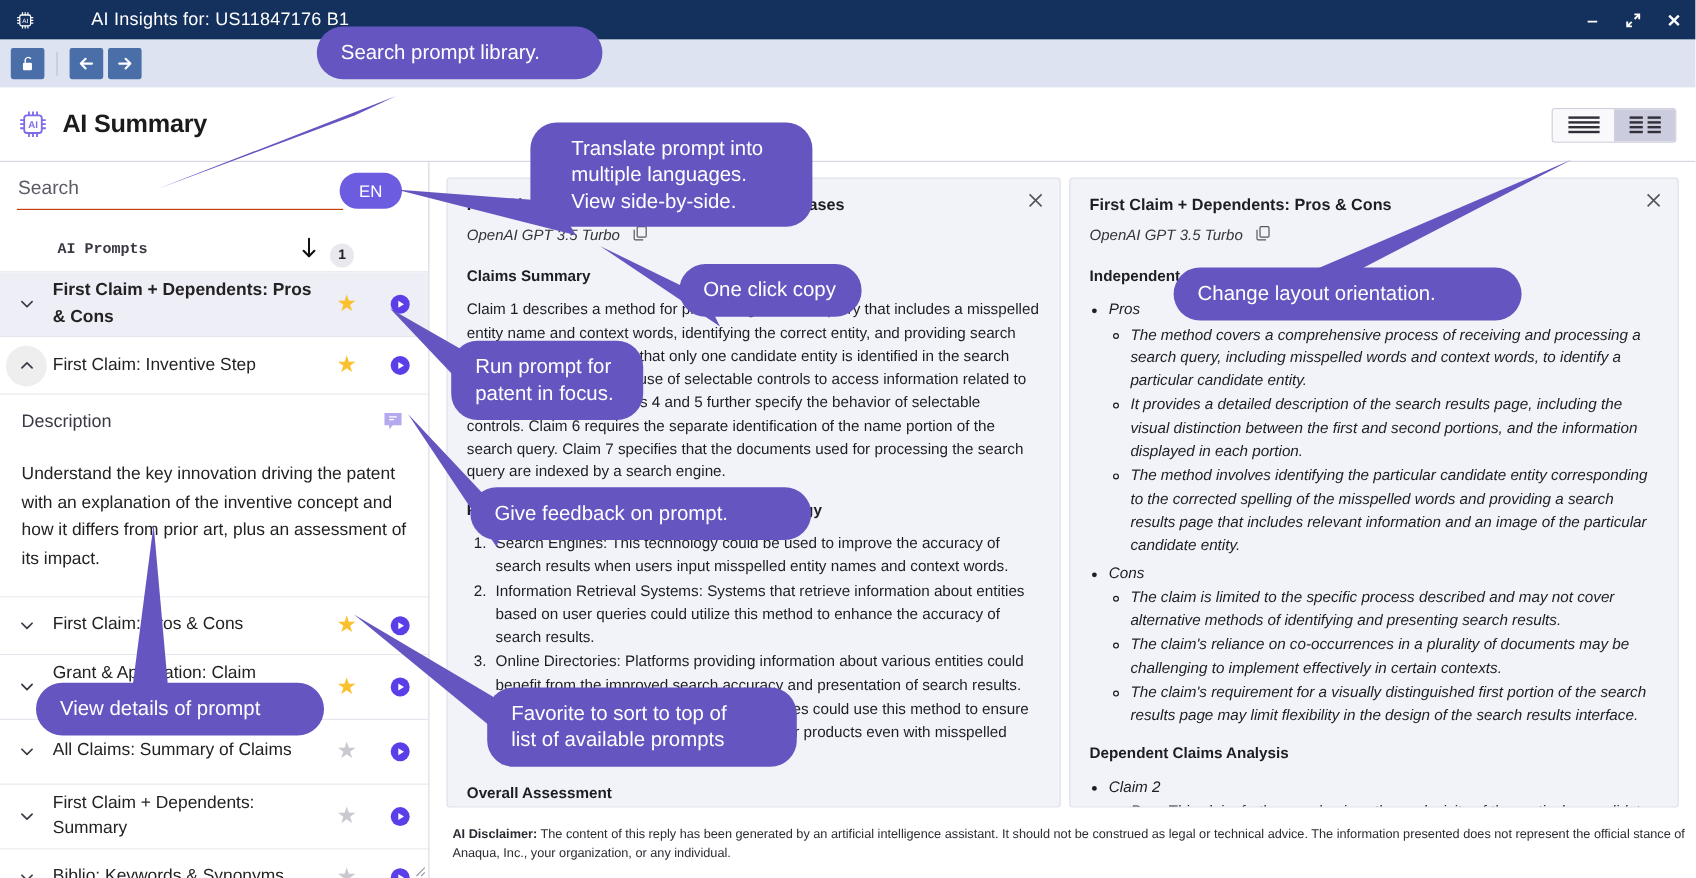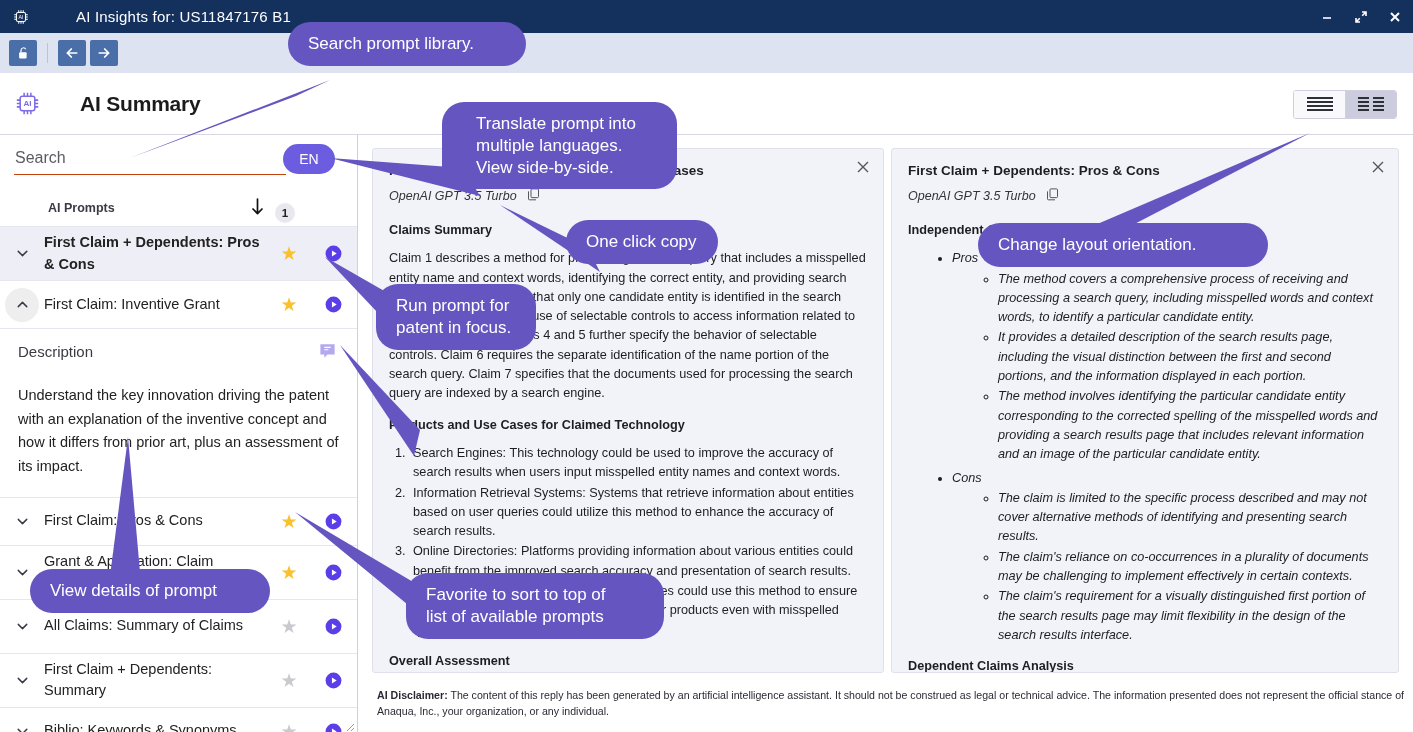--- a/index.html
+++ b/index.html
@@ -32,21 +32,21 @@
   }
   .tb-sep { width: 1px; height: 20px; background: #b9c4da; margin: 0 6px; }
 
   
   .header {
     position: absolute; top: 73px; left: 0; width: 1413px; height: 62px;
     background: #ffffff; border-bottom: 1px solid #d8d8e2;
     display: flex; align-items: center; padding: 0 14px;
   }
   .header .ai-chip { width: 27px; height: 27px; margin-right: 11px; }
-  .header .h-title { font-size: 21px; font-weight: bold; color: #1b1b1b; letter-spacing: -.2px; margin-left: 28px; }
+  .header .h-title { font-size: 21px; font-weight: bold; color: #1b1b1b; letter-spacing: -.2px; }
   .layout-toggle {
     position: absolute; right: 16px; top: 17px; display: flex;
     border: 1px solid #cfcfdd; border-radius: 3px; overflow: hidden; height: 29px;
   }
   .lt-btn { width: 51px; height: 27px; display:flex; align-items:center; justify-content:center; cursor:pointer; background:#f9f9fb; }
   .lt-btn.active { background: #ccccdf; }
   .lt-btn + .lt-btn { border-left: 1px solid #cfcfdd; }
 
   
   .sidebar {
@@ -63,21 +63,21 @@
   .lang-pill {
     position: absolute; right: 22px; top: 9px; width: 52px; height: 30px;
     background: #6b5ce0; border-radius: 16px; color: #fff; font-size: 14px;
     display: flex; align-items: center; justify-content: center; cursor: pointer;
   }
 
   .prompts-hdr {
     position: relative; height: 38px; display: flex; align-items: center;
     padding-left: 48px; border-bottom: 1px solid #e6e6ee;
   }
-  .prompts-hdr .ph-label { font-size: 12.5px; font-weight: bold; color: #3a3a45; }
+  .prompts-hdr .ph-label { font-size: 12.5px; font-weight: bold; color: #3a3a45; font-family: Liberation Mono, monospace; }
   .sort-arrow { position: absolute; right: 92px; top: 8px; }
   .count-badge {
     position: absolute; right: 62px; top: 14px; width: 20px; height: 20px; border-radius: 50%;
     background: #e8e8ee; color: #222; font-size: 11.5px; font-weight: bold;
     display: flex; align-items: center; justify-content: center;
   }
 
   .plist { }
   .prow {
     position: relative; display: flex; align-items: center; min-height: 48px;
@@ -120,37 +120,37 @@
   .pane-sub { font-size: 12.5px; font-style: italic; color: #33333c; margin-top: 9px; display: flex; align-items: center; gap: 9px; }
   .pane-close { position: absolute; right: 12px; top: 10px; cursor: pointer; }
   .pane-body { padding: 16px 16px 10px 16px; font-size: 12.7px; color: #1d1d24; line-height: 1.52; }
   .pane-body h4 { font-size: 12.7px; font-weight: bold; margin: 12px 0 9px 0; }
   .pane-body h4:first-child { margin-top: 0; }
   .pane-body p { margin: 0 0 10px 0; }
   .pane-body ol { margin: 0 0 8px 20px; }
   .pane-body ol li { margin-bottom: 1px; padding-left: 4px; }
   .pane-body ul { margin: 0 0 4px 16px; list-style: disc; }
   .pane-body ul ul { list-style: circle; margin-left: 18px; margin-top: 1px; }
-  .pane-body ul li { margin-bottom: 1px; margin-left: 28px; }
+  .pane-body ul li { margin-bottom: 1px; }
   .it { font-style: italic; }
 
   .disclaimer {
     position: absolute; left: 377px; top: 688px; width: 1030px;
     font-size: 10.6px; color: #2a2a33; line-height: 1.5;
   }
   .disclaimer b { font-weight: bold; }
 
   
   .callout {
     position: absolute; background: #6455c0; color: #fff; border-radius: 22px;
     font-size: 17px; line-height: 1.28; padding: 11px 20px; z-index: 50;
     white-space: pre-line;
   }
   .co-tail { position: absolute; z-index: 49; }
-  #co1 { left: 288px; top: 22px; width: 238px; }
+  #co1 { left: 264px; top: 22px; width: 238px; }
   #co2 { left: 442px; top: 102px; width: 235px; padding-left: 34px; }
   #co3 { left: 566px; top: 220px; width: 152px; }
   #co4 { left: 376px; top: 284px; width: 160px; }
   #co5 { left: 392px; top: 406px; width: 284px; }
   #co6 { left: 978px; top: 223px; width: 290px; }
   #co7 { left: 406px; top: 573px; width: 258px; }
   #co8 { left: 30px; top: 569px; width: 240px; }
 </style>
 </head>
 <body>
@@ -279,21 +279,21 @@
       </div>
 
       <div class="prow">
         <span class="chev circ">
           <span class="cbg">
             <svg width="17" height="17" viewBox="0 0 24 24" fill="none" stroke="#3a3a45" stroke-width="2" stroke-linecap="round" stroke-linejoin="round">
                 <path d="M6 15l6-6 6 6"></path>
               </svg>
           </span>
         </span>
-        <span class="pname">First Claim: Inventive Grant</span>
+        <span class="pname">First Claim: Inventive Step</span>
         <span class="star on">★</span>
         <span class="play">
           <svg width="19" height="19" viewBox="0 0 24 24">
               <circle cx="12" cy="12" r="10" fill="#5b3ee8"></circle>
               <path d="M10 8.3l6 3.7-6 3.7z" fill="#fff"></path>
             </svg>
         </span>
       </div>
 
       <div class="desc-panel">
@@ -497,18 +497,19 @@
     <polygon points="110,576 140,572 128,437" fill="#6455c0"></polygon>
   </svg>
 
   <div class="callout" id="co1">Search prompt library.</div>
   <div class="callout" id="co2">Translate prompt into
 multiple languages.
 View side-by-side.</div>
   <div class="callout" id="co3">One click copy</div>
   <div class="callout" id="co4">Run prompt for
 patent in focus.</div>
+  <div class="callout" id="co5">Give feedback on prompt.</div>
   <div class="callout" id="co6">Change layout orientation.</div>
   <div class="callout" id="co7">Favorite to sort to top of
 list of available prompts</div>
   <div class="callout" id="co8">View details of prompt</div>
 
 </div>
 
 </body></html>

